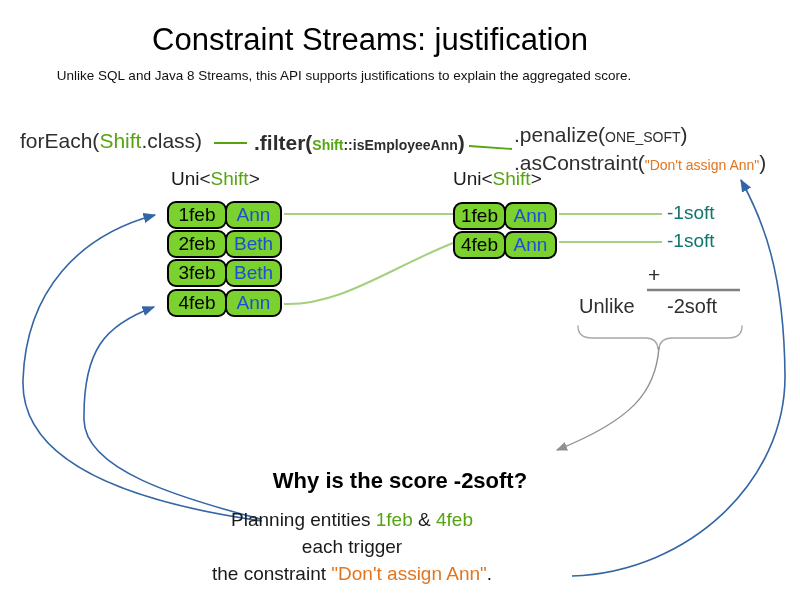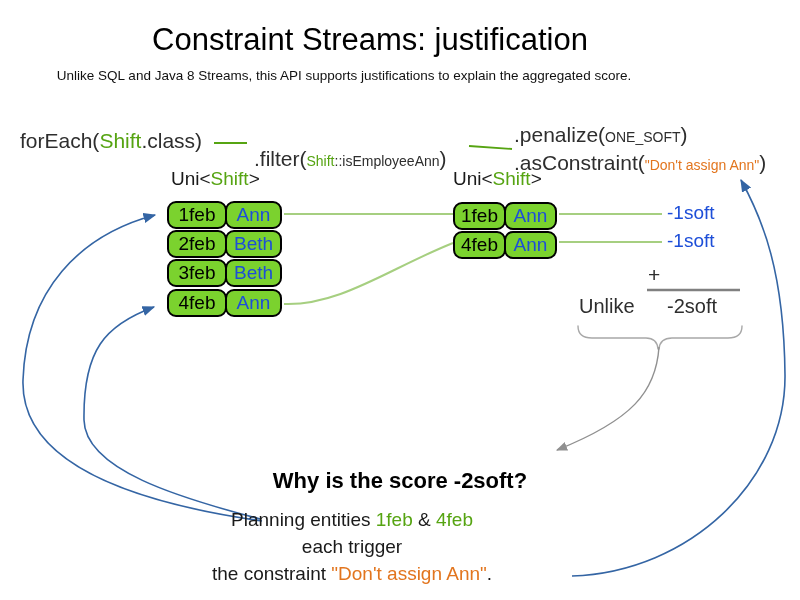--- a/index.html
+++ b/index.html
@@ -18,21 +18,21 @@
   .uni{font-size:19px;color:#1a1a1a;}
   .stream{position:absolute;z-index:1;}
   .srow{display:flex;margin-bottom:1px;}
   .cell{
     box-sizing:border-box;height:28px;border:2px solid #000;border-radius:9px;
     background:#7bd22e;display:flex;align-items:center;justify-content:center;
     font-size:19px;color:#000;
   }
   .cell.date{width:60px;}
   .cell.emp{width:57px;margin-left:-2px;color:#1d4ed8;}
-  .penal{font-size:19px;color:#1d4ed8;}
+  .penal{font-size:19px;color:#0f766e;}
   .plus{font-size:21px;color:#2e2e2e;}
   .scoreword,.scoreval{font-size:20px;color:#2e2e2e;}
   .why{left:0;top:468px;width:800px;text-align:center;font-size:22px;font-weight:bold;color:#000;}
   .exline{left:0;width:704px;text-align:center;font-size:19px;color:#1a1a1a;}
 </style>
 </head>
 <body>
 
 <div class="stage">
 
@@ -64,21 +64,21 @@
     <path d="M 262 521 C 150 505, 20 470, 23 380 C 26 290, 80 235, 155 215" fill="none" stroke="#3465a4" stroke-width="1.6" marker-end="url(#arrBlue)"></path>
     <path d="M 260 519 C 180 498, 85 470, 84 420 C 83 350, 105 325, 154 307" fill="none" stroke="#3465a4" stroke-width="1.6" marker-end="url(#arrBlue)"></path>
     <path d="M 572 576 C 690 572, 786 480, 785 375 C 784 272, 763 220, 741 180" fill="none" stroke="#3465a4" stroke-width="1.6" marker-end="url(#arrBlue)"></path>
   </svg>
 
   <div class="abs title">Constraint Streams: justification</div>
   <div class="abs subtitle">Unlike SQL and Java 8 Streams, this API supports justifications to explain the aggregated score.</div>
 
   <div class="abs code" style="left:20px;top:129px;"><span>forEach(</span><span class="green">Shift</span><span>.class)</span></div>
 
-  <div class="abs code" style="left:254px;top:147px;"><span>.filter(</span><span class="sm green">Shift</span><span class="sm">::isEmployeeAnn</span><span>)</span></div>
+  <div class="abs code" style="left:254px;top:131px;font-weight:bold;"><span>.filter(</span><span class="sm green">Shift</span><span class="sm">::isEmployeeAnn</span><span>)</span></div>
 
   <div class="abs code" style="left:514px;top:100px;line-height:26px;margin-top:22px;">
     <div><span>.penalize(</span><span class="sm">ONE_SOFT</span><span>)</span></div>
     <div><span>.asConstraint(</span><span class="sm orange">"Don't assign Ann"</span><span>)</span></div>
   </div>
 
   <div class="abs uni" style="left:171px;top:168px;"><span>Uni&lt;</span><span class="green">Shift</span><span>&gt;</span></div>
   <div class="abs uni" style="left:453px;top:168px;"><span>Uni&lt;</span><span class="green">Shift</span><span>&gt;</span></div>
 
   <div class="stream" style="left:167px;top:201px;">

